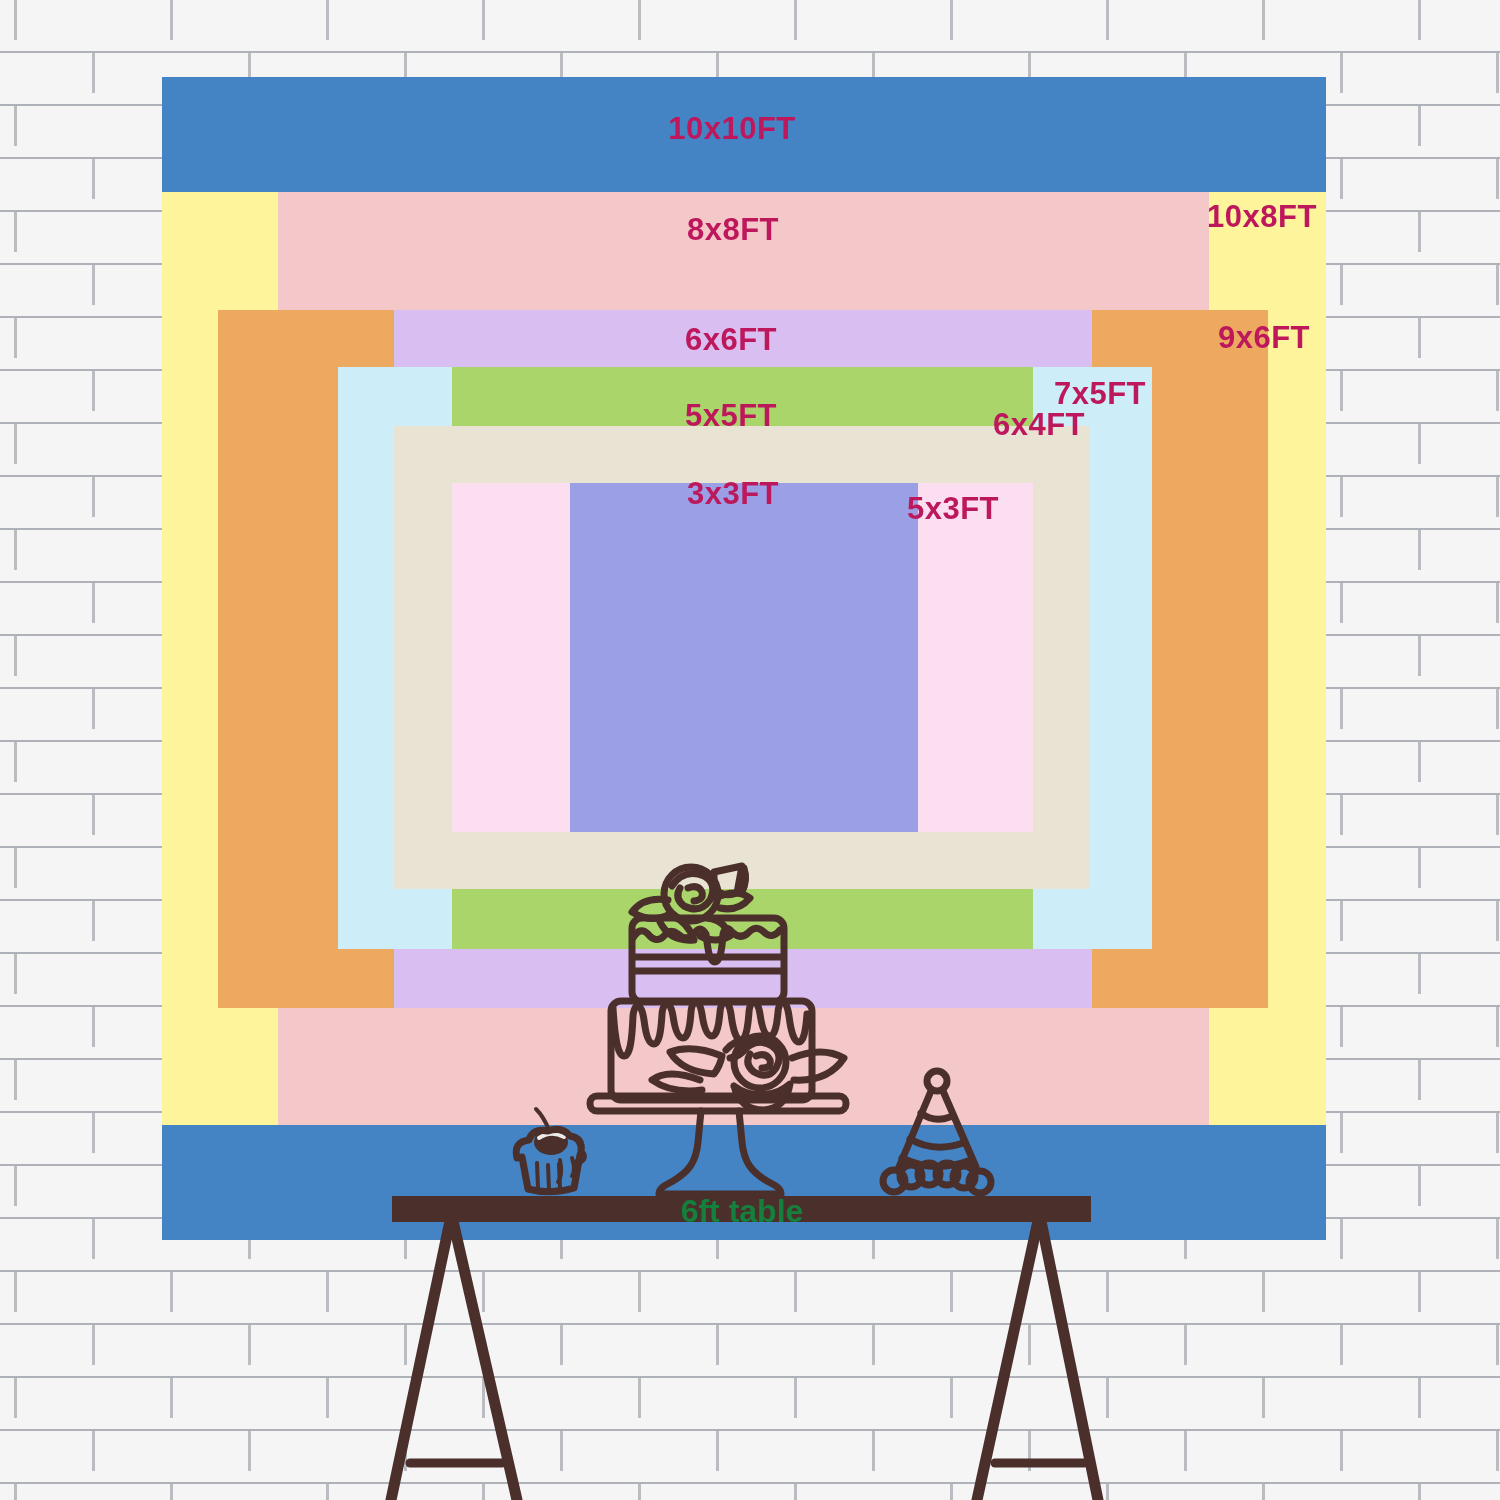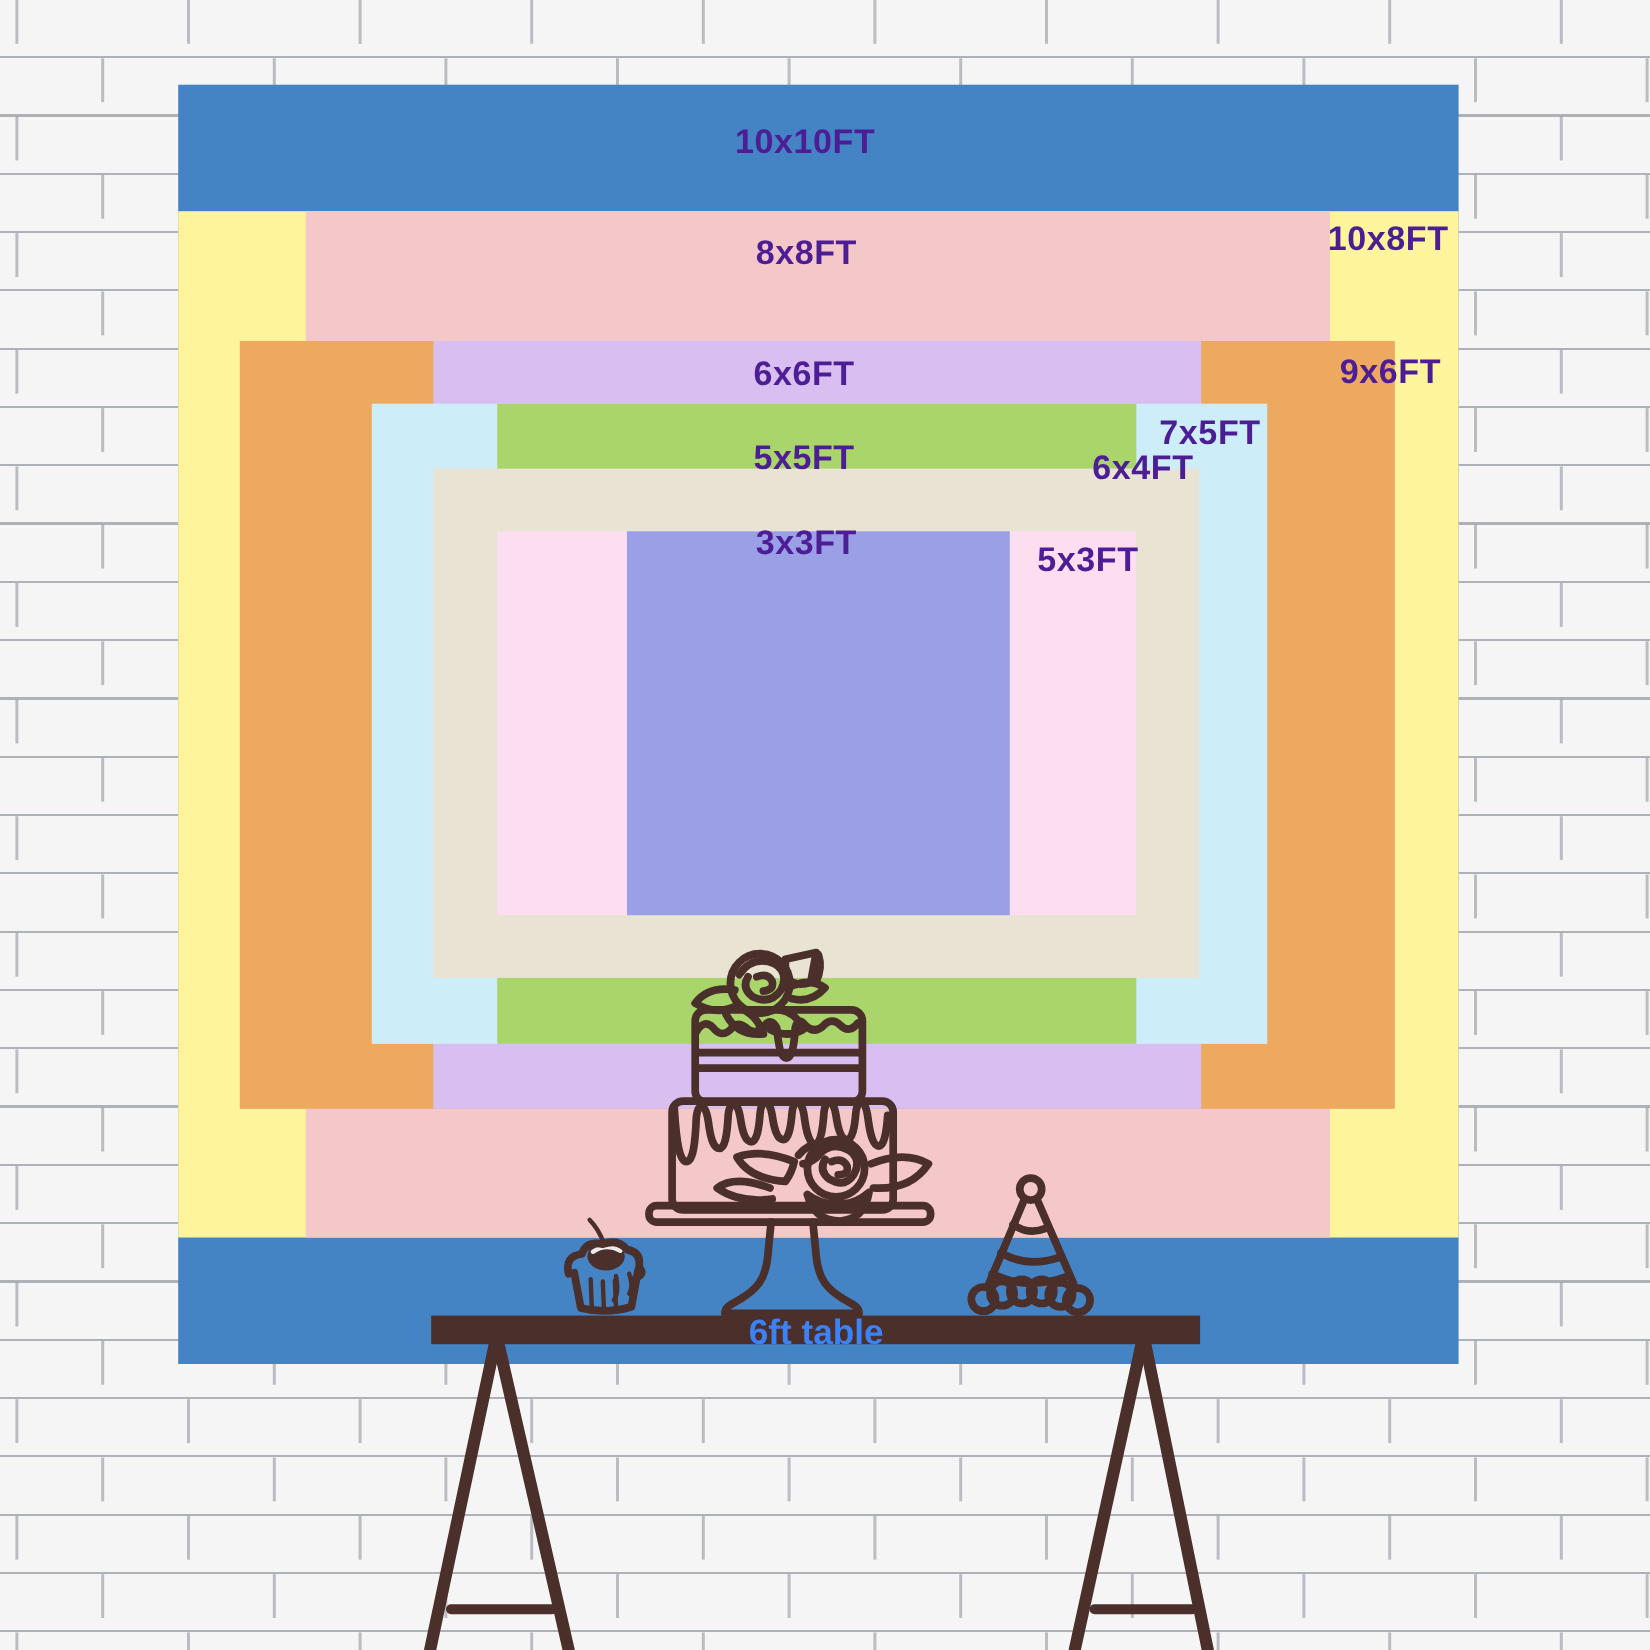--- a/index.html
+++ b/index.html
@@ -19,32 +19,32 @@
   #r-10x8{left:162px;top:192px;width:1164px;height:933px}
   #r-8x8{left:278px;top:192px;width:931px;height:933px}
   #r-9x6{left:218px;top:310px;width:1050px;height:698px}
   #r-6x6{left:394px;top:310px;width:698px;height:698px}
   #r-7x5{left:338px;top:367px;width:814px;height:582px}
   #r-5x5{left:452px;top:367px;width:581px;height:582px}
   #r-6x4{left:394px;top:426px;width:696px;height:463px}
   #r-5x3{left:452px;top:483px;width:581px;height:349px}
   #r-3x3{left:570px;top:483px;width:348px;height:349px}
   .lab{position:absolute;transform:translate(-50%,-50%);white-space:nowrap;
-       font-weight:700;font-size:31px;color:#4c1d95;letter-spacing:.5px;}
+       font-weight:700;font-size:31px;color:#be185d;letter-spacing:.5px;}
   #l-10x10{left:732px;top:129px}
   #l-8x8{left:733px;top:230px}
   #l-10x8{left:1262px;top:217px}
   #l-6x6{left:731px;top:340px}
   #l-9x6{left:1264px;top:338px}
   #l-5x5{left:731px;top:416px}
   #l-7x5{left:1100px;top:394px}
   #l-6x4{left:1039px;top:425px}
   #l-3x3{left:733px;top:494px}
-  #l-5x3{left:989px;top:509px}
-  #l-table{left:742px;top:1211px;font-size:32px;color:#3b82f6;letter-spacing:0;}
+  #l-5x3{left:953px;top:509px}
+  #l-table{left:742px;top:1211px;font-size:32px;color:#15803d;letter-spacing:0;}
   .art{position:absolute;left:0;top:0;}
   .art path,.art rect.o,.art circle,.art ellipse.o,.art line{
     fill:none;stroke:#4a2f2b;stroke-width:7;stroke-linecap:round;stroke-linejoin:round;}
   .art .thin{stroke-width:4}
   .art .fillbar{fill:#4a2f2b;stroke:none}
   .art .leg{stroke-width:11}
   .art .xbar{stroke-width:9}
 </style>
 </head>
 <body>

